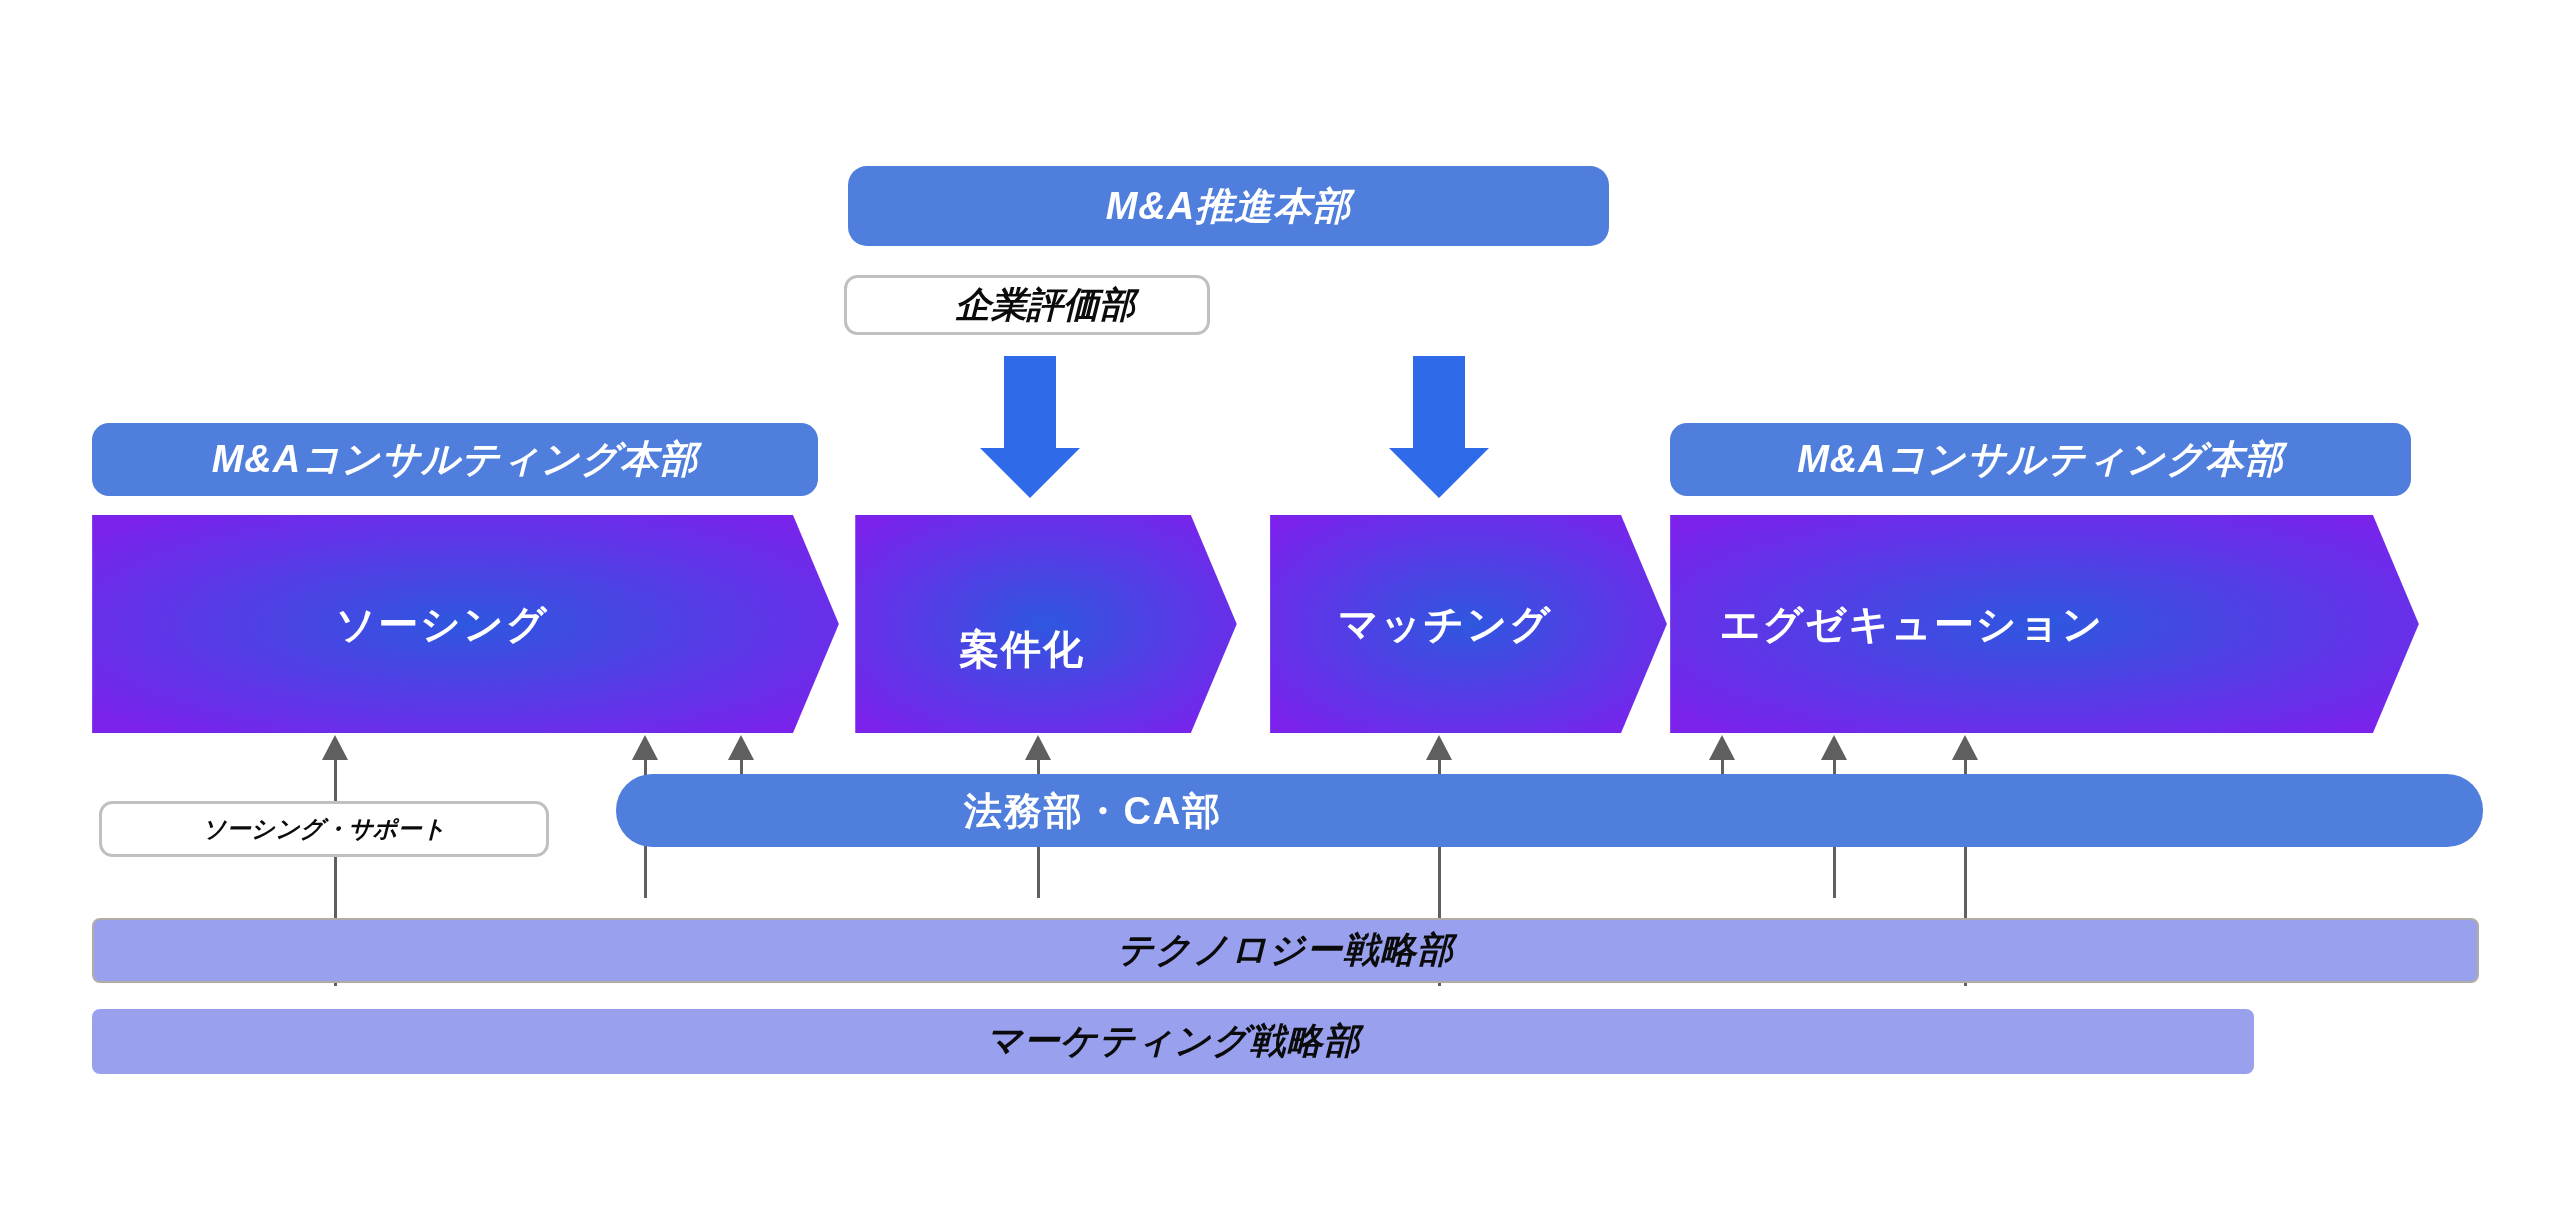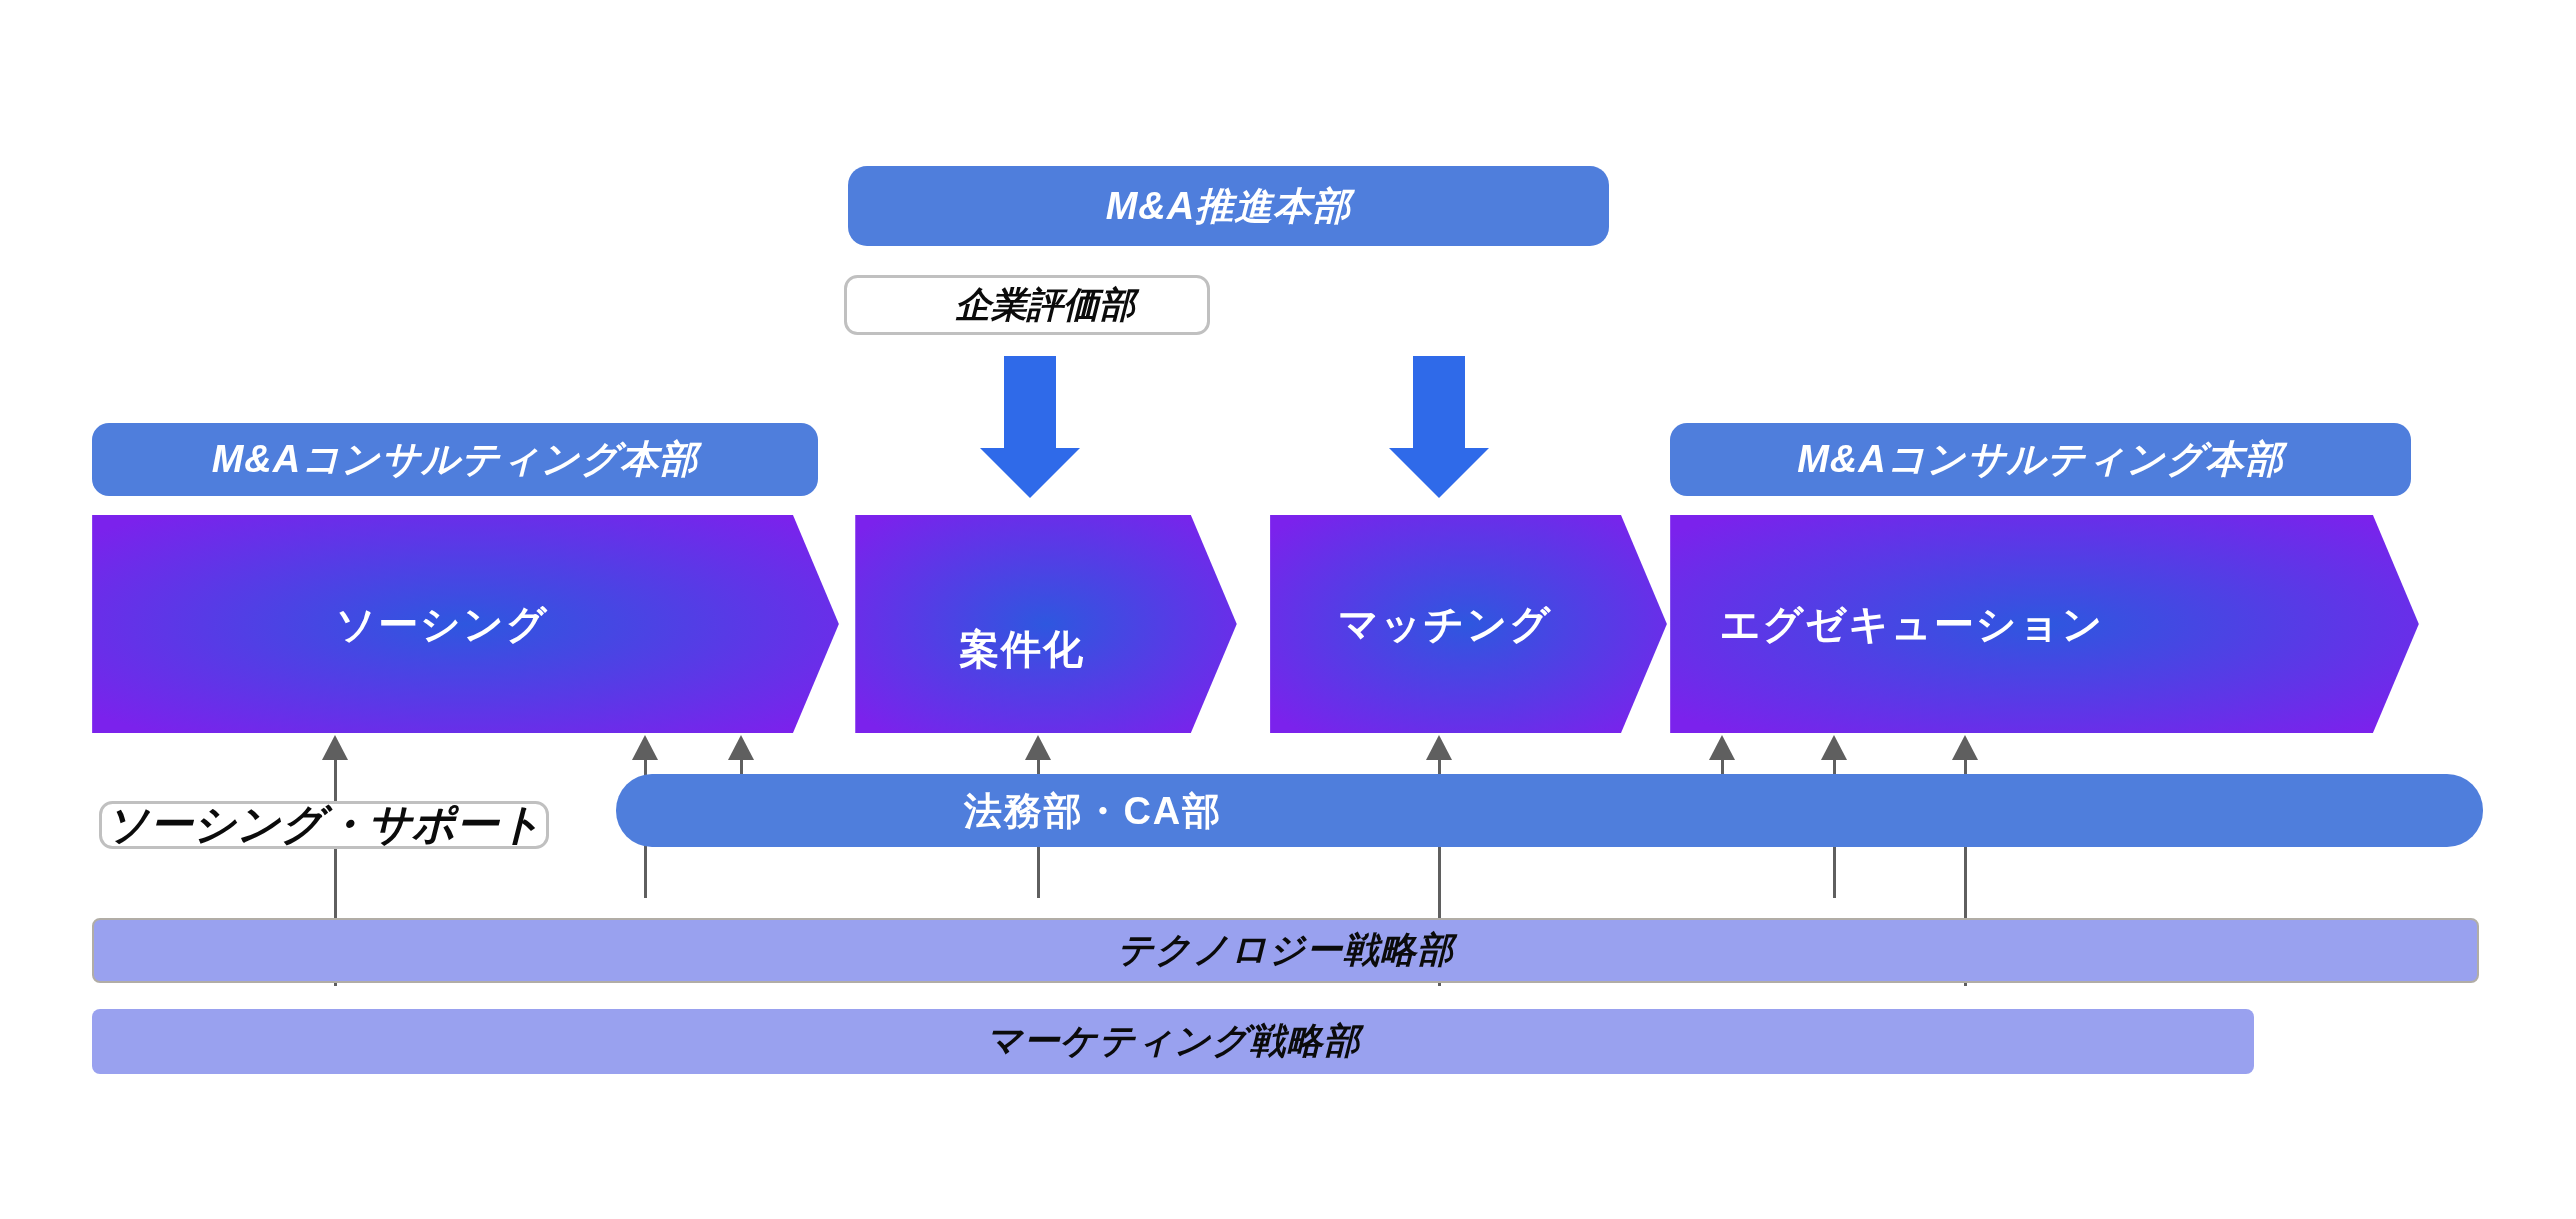--- a/index.html
+++ b/index.html
@@ -154,21 +154,21 @@
     </div>
   <div class="uarrow" style="left:1821px; top:735px; height:163px;">
       <div class="head"></div>
       <div class="shaft"></div>
     </div>
   <div class="uarrow" style="left:1952px; top:735px; height:251px;">
       <div class="head"></div>
       <div class="shaft"></div>
     </div>
 
-  <div class="abs whitebox center z2" style="left:99px; top:801px; width:450px; height:48px; font-size:43px;">
+  <div class="abs whitebox center z2" style="left:99px; top:801px; width:450px; height:56px; font-size:24px;">
     <span>ソーシング・サポート</span>
   </div>
 
   <div class="abs pill z2" style="left:616px; top:774px; width:1867px; height:73px;">
     <span class="pill-label" style="left:477px;">法務部・CA部</span>
   </div>
 
   <div class="abs bar bordered center z2" style="left:92px; top:892px; width:2387px; height:65px;">
     <span>テクノロジー戦略部</span>
   </div>

